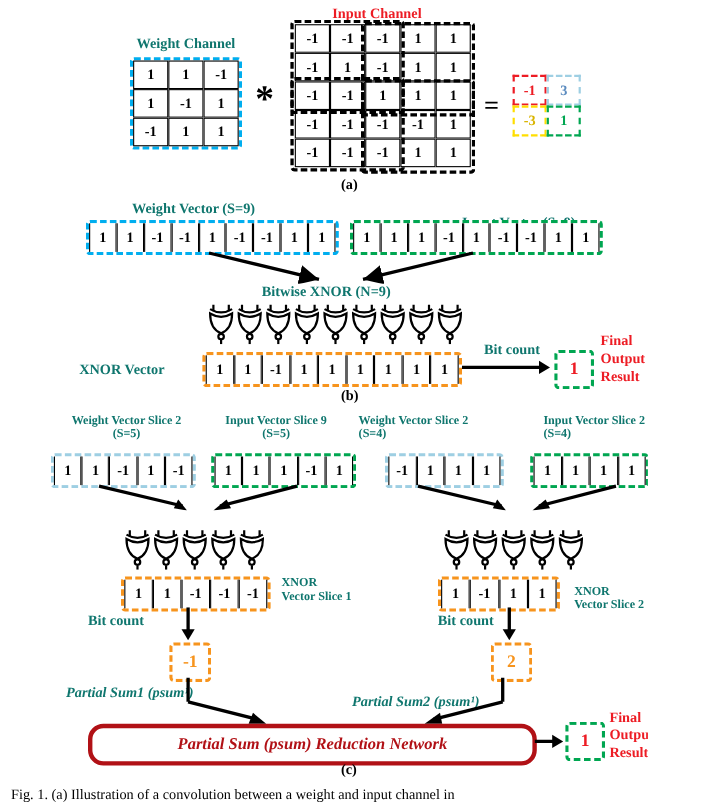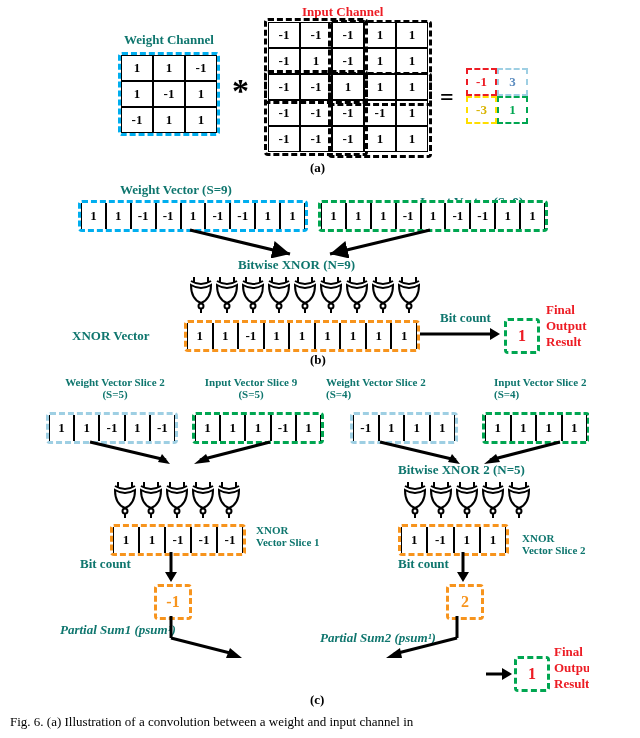--- a/index.html
+++ b/index.html
@@ -311,21 +311,20 @@
 </div>
 <div class="arr" style="left:360px;top:440px;">
   <svg width="220" height="24">
         <line x1="20" y1="2" x2="96" y2="20" stroke="#000" stroke-width="3"></line>
         <path d="M92,14 L100,24 L88,22 Z" fill="#000"></path>
         <line x1="200" y1="2" x2="130" y2="20" stroke="#000" stroke-width="3"></line>
         <path d="M136,14 L124,24 L140,22 Z" fill="#000"></path>
       </svg>
 </div>
 
-<div class="label orange" style="left:398px;top:462px;">Bitwise  XNOR 2 (N=5)</div>
 
 <div class="gates" style="left:112px;top:478px;">
   <div class="gate">
         <svg viewBox="0 0 26 40">
           <path d="M6 4 v6 M20 4 v6" stroke="#000" stroke-width="2"></path>
           <path d="M3 8 Q13 14 23 8" stroke="#000" fill="none" stroke-width="2"></path>
           <path d="M3 12 Q13 18 23 12 Q23 26 13 30 Q3 26 3 12 Z" stroke="#000" fill="none" stroke-width="2"></path>
           <circle cx="13" cy="33" r="2.5" stroke="#000" fill="none" stroke-width="2"></circle>
           <line x1="13" y1="36" x2="13" y2="40" stroke="#000" stroke-width="2"></line>
         </svg>
@@ -468,31 +467,34 @@
       </svg>
     </div>
 <div class="arr" style="left:380px;top:616px;">
       <svg width="84" height="44">
         <line x1="77" y1="0" x2="77" y2="22" stroke="#000" stroke-width="3"></line>
         <line x1="77" y1="22" x2="14" y2="38" stroke="#000" stroke-width="3"></line>
         <path d="M20,32 L6,42 L22,42 Z" fill="#000"></path>
       </svg>
     </div>
 
+<div class="reduce bd-darkred">
+  <span>Partial Sum (psum) Reduction Network</span>
+</div>
 
 <div class="arr" style="left:486px;top:666px;">
   <svg width="26" height="16">
         <line x1="0" y1="8" x2="18" y2="8" stroke="#000" stroke-width="3"></line>
         <path d="M16,2 L26,8 L16,14 Z" fill="#000"></path>
       </svg>
 </div>
 <div class="matrix bd-green" style="left:514px;top:656px;width:30px;height:30px;grid-template-columns:1fr;">
   <div class="cell" style="color:#ed1c24;border:none;font-size:16px;">1</div>
 </div>
 <div class="label red" style="left:554px;top:644px;">Final</div>
 <div class="label red" style="left:554px;top:660px;">Output</div>
 <div class="label red" style="left:554px;top:676px;">Result</div>
 
 <div class="label" style="left:310px;top:692px;color:#000;">(c)</div>
 
-<div class="caption">Fig. 6.  (a) Illustration of a convolution between a weight and input channel in</div>
+<div class="caption">Fig. 1.  (a) Illustration of a convolution between a weight and input channel in</div>
 
 </div>
 
 </body></html>

